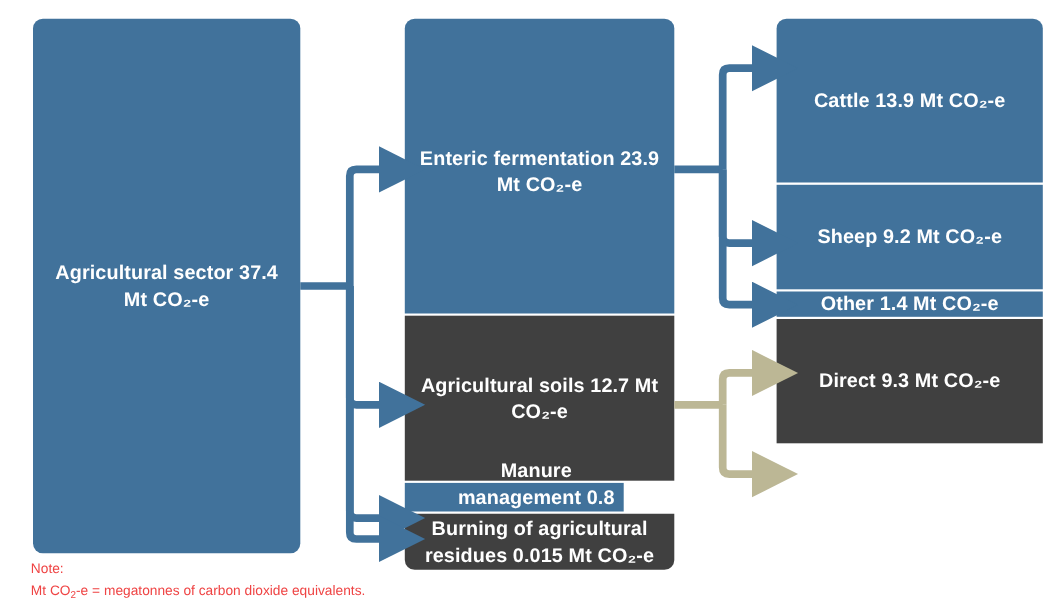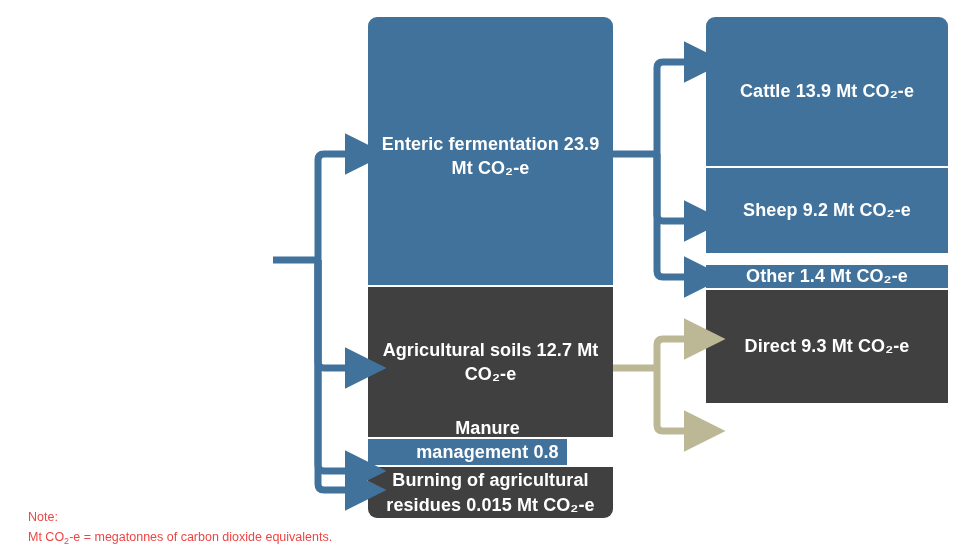--- a/index.html
+++ b/index.html
@@ -64,33 +64,34 @@
   }
   .note-line1 { top: 510px; }
   .note-line2 { top: 530px; }
   .sub { font-size: 0.72em; vertical-align: -0.28em; }
 </style>
 </head>
 <body>
 
 <div id="stage">
 
+  <div class="box blue r-all" style="left:30px; top:17px; width:243px; height:486px;">Agricultural sector 37.4 Mt CO₂-e</div>
 
   <div class="box blue r-top" style="left:368px; top:17px; width:245px; height:268px; align-items:flex-start; padding-top:115px;">Enteric fermentation 23.9 Mt CO₂-e</div>
 
   <div class="box tan r-none" style="left:368px; top:287px; width:245px; height:150px;">Agricultural soils 12.7 Mt CO₂-e</div>
 
   <div class="box blue r-none" style="left:368px; top:439px; width:199px; height:26px;padding-left:48px;">Manure management 0.8 Mt CO₂-e</div>
 
   <div class="box tan r-bot" style="left:368px; top:467px; width:245px; height:51px;">Burning of agricultural
 residues 0.015 Mt CO₂-e</div>
 
   <div class="box blue r-top" style="left:706px; top:17px; width:242px; height:149px;">Cattle 13.9 Mt CO₂-e</div>
 
-  <div class="box blue r-none" style="left:706px; top:168px; width:242px; height:85px;">Sheep 9.2 Mt CO₂-e</div>
+  <div class="box blue r-none" style="left:706px; top:168px; width:242px; height:95px;">Sheep 9.2 Mt CO₂-e</div>
 
   <div class="box blue r-none" style="left:706px; top:265px; width:242px; height:23px;">Other 1.4 Mt CO₂-e</div>
 
   <div class="box tan r-none" style="left:706px; top:290px; width:242px; height:113px;">Direct 9.3 Mt CO₂-e</div>
 
 
   <svg class="connectors" viewBox="0 0 956 552">
     <defs>
       <marker id="arrowBlue" markerWidth="7" markerHeight="7" refX="0.5" refY="3" orient="auto" markerUnits="strokeWidth">
         <path d="M0,0 L6,3 L0,6 z" fill="#41729B"></path>

